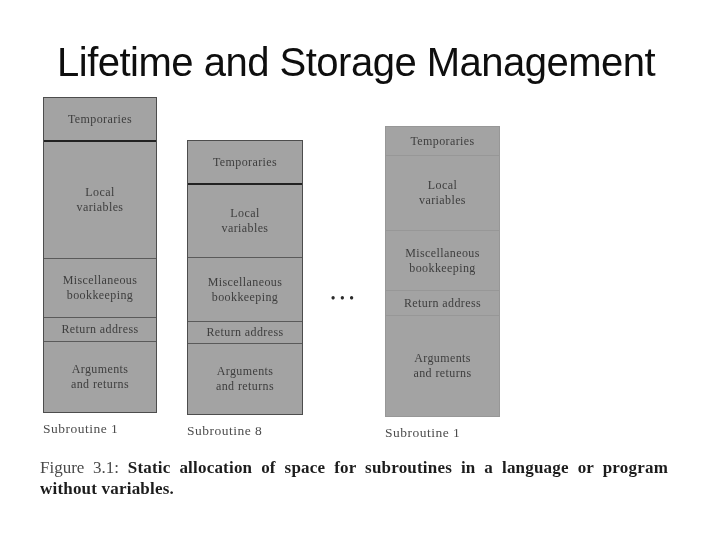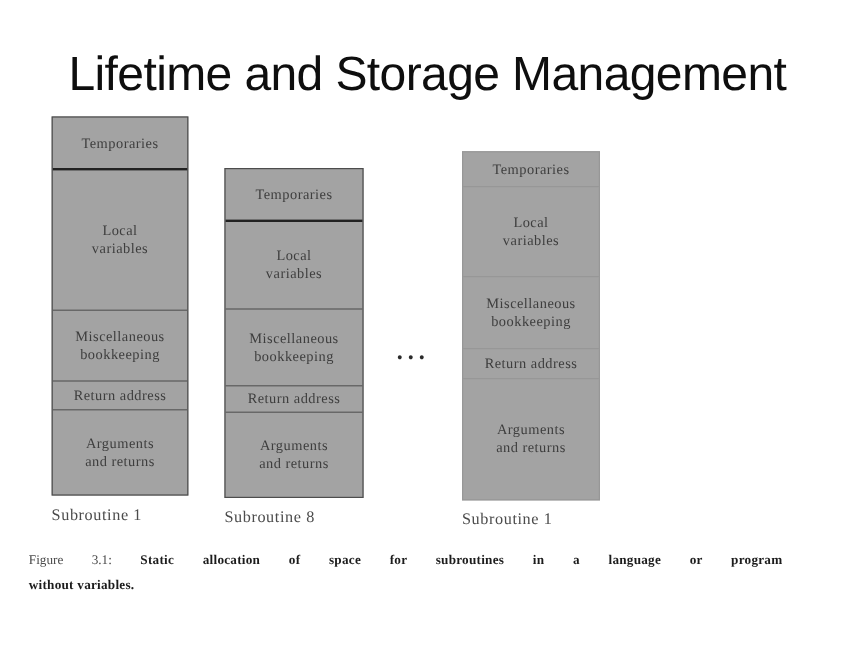--- a/index.html
+++ b/index.html
@@ -60,23 +60,23 @@
     position: absolute;
     left: 331px; top: 292px;
     font-size: 12px;
     font-weight: bold;
     letter-spacing: 5px;
     color: #2a2a2a;
     line-height: 1;
   }
   .caption {
     position: absolute;
-    left: 24px; top: 457px;
+    left: 40px; top: 457px;
     width: 628px;
-    font-size: 11px;
+    font-size: 17px;
     line-height: 21px;
     color: #1c1c1c;
   }
   .caption .line1 {
     text-align: justify;
     text-align-last: justify;
   }
   .caption .prefix { font-weight: 400; color: #4a4a4a; }
   .caption .body  { font-weight: 700; color: #1c1c1c; letter-spacing: 0.2px; }
   .caption .line2 { font-weight: 700; letter-spacing: 0.2px; }

